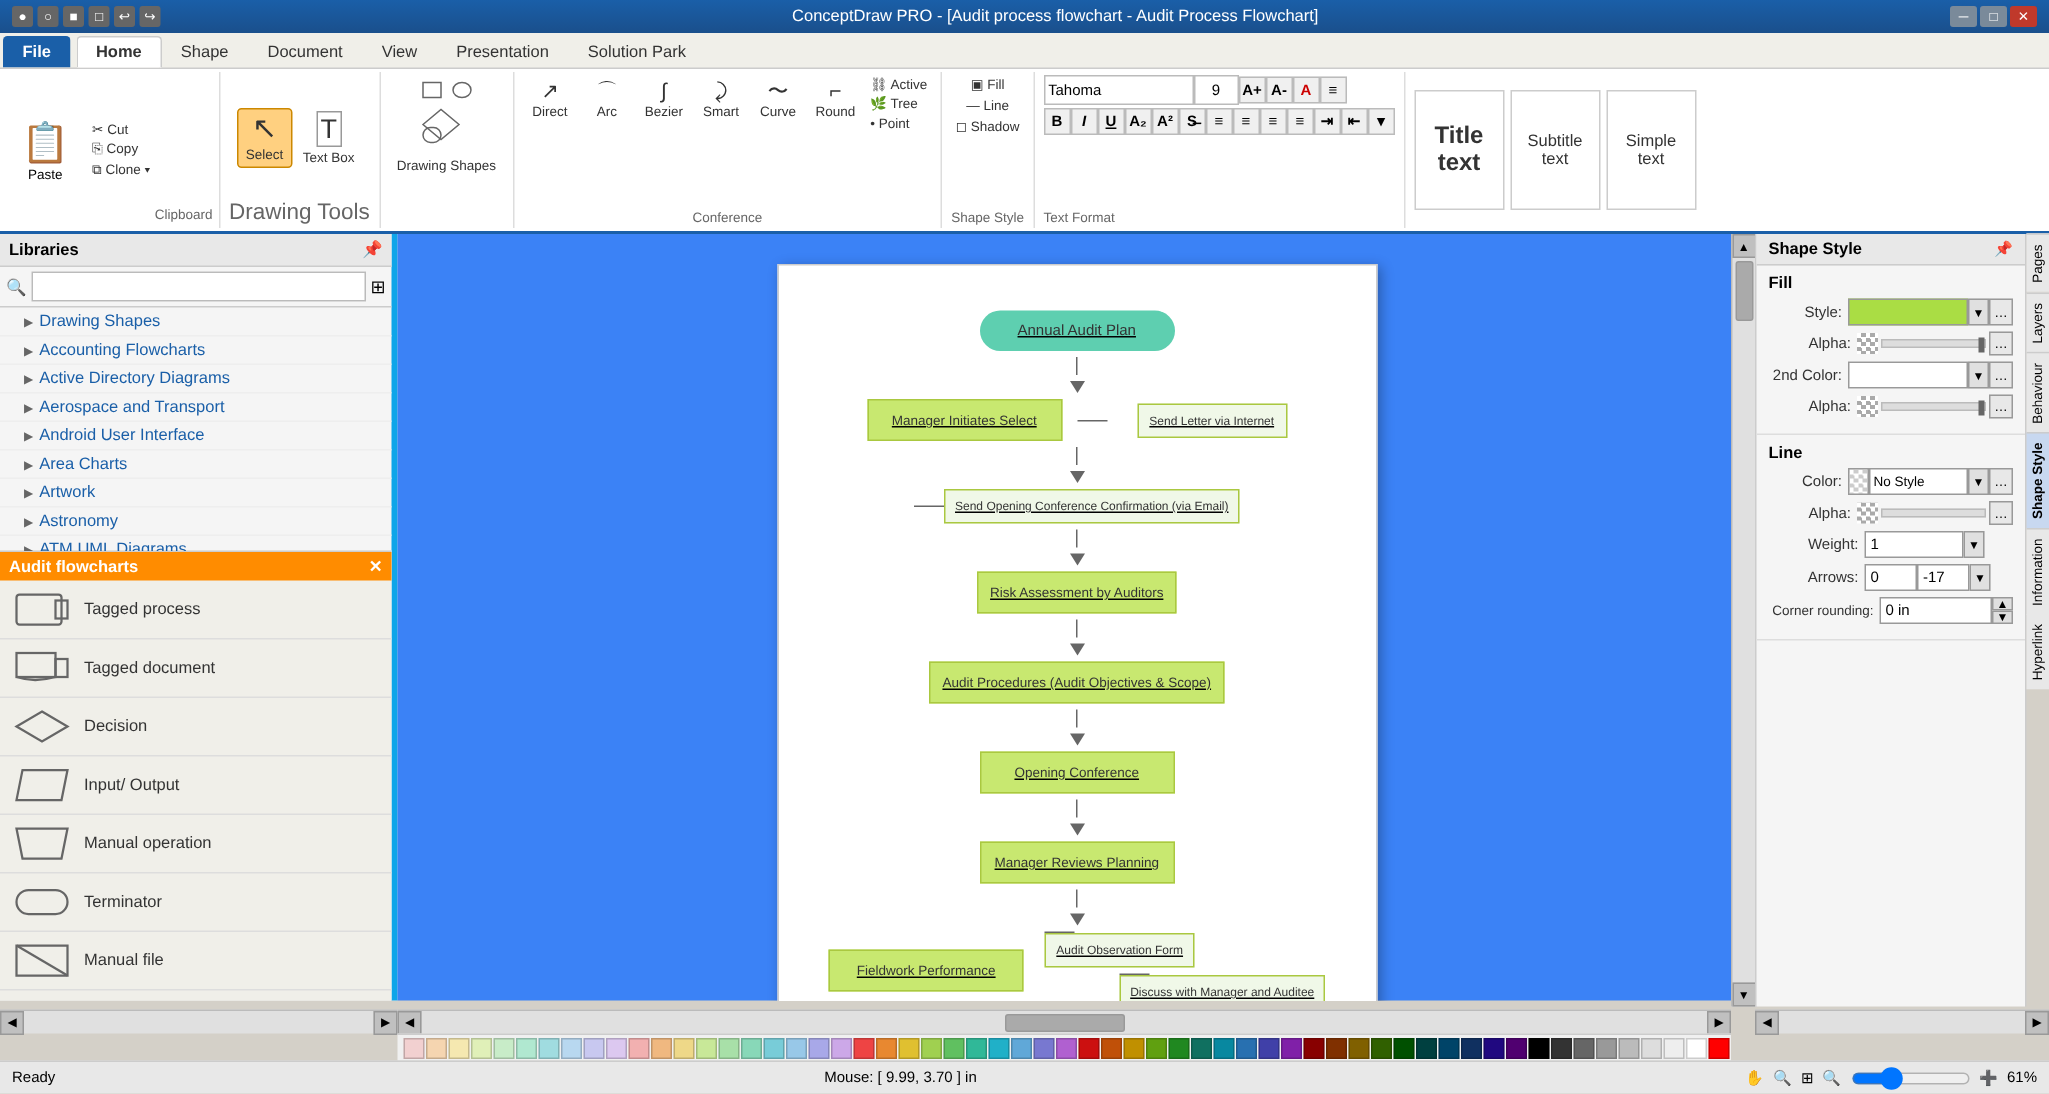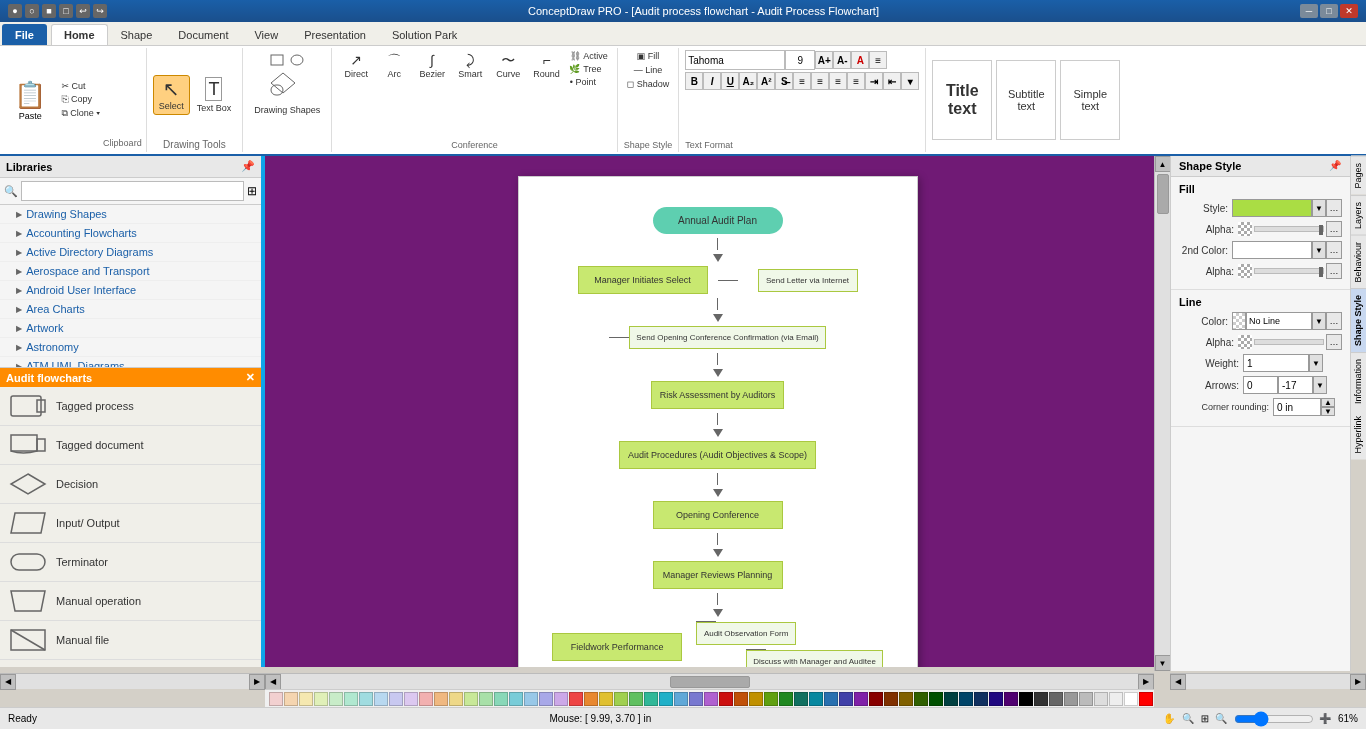--- a/index.html
+++ b/index.html
@@ -60,21 +60,21 @@
 
     
     #audit-section { background: #f0efe9; border-top: 1px solid #ccc; }
     #audit-header { background: #ff8c00; display: flex; align-items: center; justify-content: space-between; padding: 3px 6px; font-size: 11px; font-weight: bold; color: white; }
     .audit-shapes { overflow-y: auto; max-height: 280px; }
     .audit-shape-item { display: flex; align-items: center; padding: 5px 8px; border-bottom: 1px solid #ddd; cursor: pointer; gap: 8px; }
     .shape-preview { width: 40px; height: 28px; display: flex; align-items: center; justify-content: center; }
     .shape-label { font-size: 11px; color: #333; }
 
     
-    #canvas-container { flex: 1; background: #701a75; overflow: hidden; position: relative; }
+    #canvas-container { flex: 1; background: #3b82f6; overflow: hidden; position: relative; text-decoration: underline; }
     #canvas-scroll { width: 100%; height: 100%; overflow: auto; }
     #canvas { width: 840px; height: 900px; position: relative; margin: 20px auto; }
     #paper { background: white; width: 400px; min-height: 620px; margin: 0 auto; position: relative; border: 1px solid #ccc; box-shadow: 2px 2px 8px rgba(0,0,0,0.3); padding: 20px; }
 
     
     .flow-container { display: flex; flex-direction: column; align-items: center; gap: 4px; padding: 10px; position: relative; }
     .flow-node { display: flex; align-items: center; gap: 10px; }
     .rounded-rect { background: #8dd470; border-radius: 20px; padding: 6px 12px; font-size: 10px; text-align: center; color: #333; min-width: 120px; }
     .process-rect { background: #c8e870; border: 1px solid #aac840; padding: 6px 12px; font-size: 10px; text-align: center; color: #333; min-width: 120px; }
     .arrow-down { width: 0; height: 0; border-left: 5px solid transparent; border-right: 5px solid transparent; border-top: 8px solid #666; margin: 0 auto; }
@@ -165,21 +165,21 @@
     <div class="ribbon-items">
       <div class="ribbon-btn active">
         <span class="icon">↖</span>
         <span class="label">Select</span>
       </div>
       <div class="ribbon-btn">
         <span class="icon" style="font-size:18px;border:1px solid #999;padding:2px;">T</span>
         <span class="label">Text Box</span>
       </div>
     </div>
-    <div style="font-size:10px;color:#666;text-align:left;margin-top:auto;">Drawing Tools</div>
+    <div style="font-size:15px;color:#666;text-align:left;margin-top:auto;">Drawing Tools</div>
   </div>
 
   <div class="ribbon-group">
     <div class="ribbon-btn" style="flex-direction:column;align-items:center;">
       <svg width="36" height="50">
         <rect x="2" y="2" width="12" height="10" fill="none" stroke="#666" stroke-width="1"></rect>
         <ellipse cx="28" cy="7" rx="6" ry="5" fill="none" stroke="#666" stroke-width="1"></ellipse>
         <polygon points="2,30 14,20 26,30 14,40" fill="none" stroke="#666" stroke-width="1"></polygon>
         <rect x="2" y="32" width="12" height="10" rx="5" fill="none" stroke="#666" stroke-width="1"></rect>
       </svg>
@@ -368,33 +368,33 @@
             <svg width="38" height="24">
                 <polygon points="6,2 36,2 32,22 2,22" fill="none" stroke="#666" stroke-width="1.5"></polygon>
               </svg>
           </div>
           <span class="shape-label">Input/ Output</span>
         </div>
 
         <div class="audit-shape-item">
           <div class="shape-preview">
             <svg width="38" height="24">
+                <polygon points="2,2 36,2 32,22 6,22" fill="none" stroke="#666" stroke-width="1.5"></polygon>
+              </svg>
+          </div>
+          <span class="shape-label">Manual operation</span>
+        </div>
+
+        <div class="audit-shape-item">
+          <div class="shape-preview">
+            <svg width="38" height="24">
                 <rect x="2" y="4" width="34" height="16" rx="8" fill="none" stroke="#666" stroke-width="1.5"></rect>
               </svg>
           </div>
           <span class="shape-label">Terminator</span>
-        </div>
-
-        <div class="audit-shape-item">
-          <div class="shape-preview">
-            <svg width="38" height="24">
-                <polygon points="2,2 36,2 32,22 6,22" fill="none" stroke="#666" stroke-width="1.5"></polygon>
-              </svg>
-          </div>
-          <span class="shape-label">Manual operation</span>
         </div>
 
         <div class="audit-shape-item">
           <div class="shape-preview">
             <svg width="38" height="24">
                 <polygon points="2,2 36,2 36,22 2,22" fill="none" stroke="#666" stroke-width="1.5"></polygon>
                 <line x1="2" y1="2" x2="36" y2="22" stroke="#666" stroke-width="1.5"></line>
               </svg>
           </div>
           <span class="shape-label">Manual file</span>
@@ -619,21 +619,21 @@
       </div>
     </div>
   </div>
 
   <div class="panel-section">
     <div class="panel-section-title">Line</div>
     <div class="panel-row">
       <span class="panel-label">Color:</span>
       <div style="display:flex;align-items:center;">
         <div style="width:14px;height:18px;background:repeating-conic-gradient(#ccc 0% 25%, white 0% 50%) 0 0 / 6px 6px;border:1px solid #999;"></div>
-        <div style="width:66px;height:18px;background:white;border:1px solid #999;display:flex;align-items:center;padding:0 2px;font-size:9px;">No Line</div>
+        <div style="width:66px;height:18px;background:white;border:1px solid #999;display:flex;align-items:center;padding:0 2px;font-size:9px;">No Style</div>
         <div class="dropdown-arrow">▼</div>
         <div style="width:16px;height:18px;background:#e8e8e8;border:1px solid #999;display:flex;align-items:center;justify-content:center;font-size:9px;cursor:pointer;">…</div>
       </div>
     </div>
     <div class="panel-row">
       <span class="panel-label">Alpha:</span>
       <div style="display:flex;align-items:center;gap:2px;">
         <div class="alpha-pattern"></div>
         <div style="width:70px;height:6px;background:#ddd;border:1px solid #bbb;"></div>
         <div style="width:16px;height:16px;background:#e8e8e8;border:1px solid #999;font-size:9px;display:flex;align-items:center;justify-content:center;cursor:pointer;">…</div>
@@ -650,21 +650,21 @@
       <span class="panel-label">Arrows:</span>
       <div style="display:flex;align-items:center;">
         <input type="text" value="0" style="width: 35px; height: 18px; border: 1px solid rgb(153, 153, 153); font-size: 10px; padding: 1px 3px;">
         <input type="text" value="-17" style="width: 35px; height: 18px; border: 1px solid rgb(153, 153, 153); font-size: 10px; padding: 1px 3px;">
         <div class="dropdown-arrow">▼</div>
       </div>
     </div>
     <div class="panel-row">
       <span class="panel-label" style="width:90px;font-size:9px;">Corner rounding:</span>
       <div style="display:flex;align-items:center;">
-        <input type="text" value="0 in" style="width: 48px; height: 18px; border: 1px solid rgb(153, 153, 153); font-size: 10px; padding: 1px 3px;">
+        <input type="text" value="0 in" style="width: 75px; height: 18px; border: 1px solid rgb(153, 153, 153); font-size: 10px; padding: 1px 3px;">
         <div style="display:flex;flex-direction:column;">
           <div style="width:14px;height:9px;background:#e0e0e0;border:1px solid #999;font-size:8px;display:flex;align-items:center;justify-content:center;cursor:pointer;">▲</div>
           <div style="width:14px;height:9px;background:#e0e0e0;border:1px solid #999;font-size:8px;display:flex;align-items:center;justify-content:center;cursor:pointer;">▼</div>
         </div>
       </div>
     </div>
   </div>
 </div>
 
 <div style="position:absolute;right:0;top:156px;bottom:58px;width:16px;display:flex;flex-direction:column;border-left:1px solid #ccc;">

